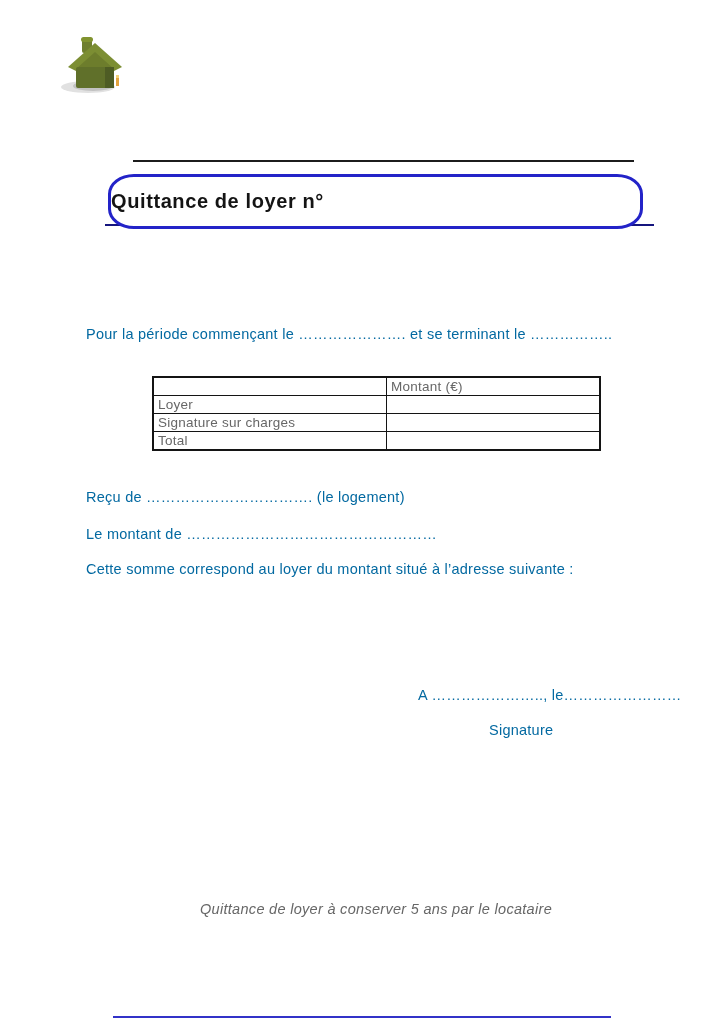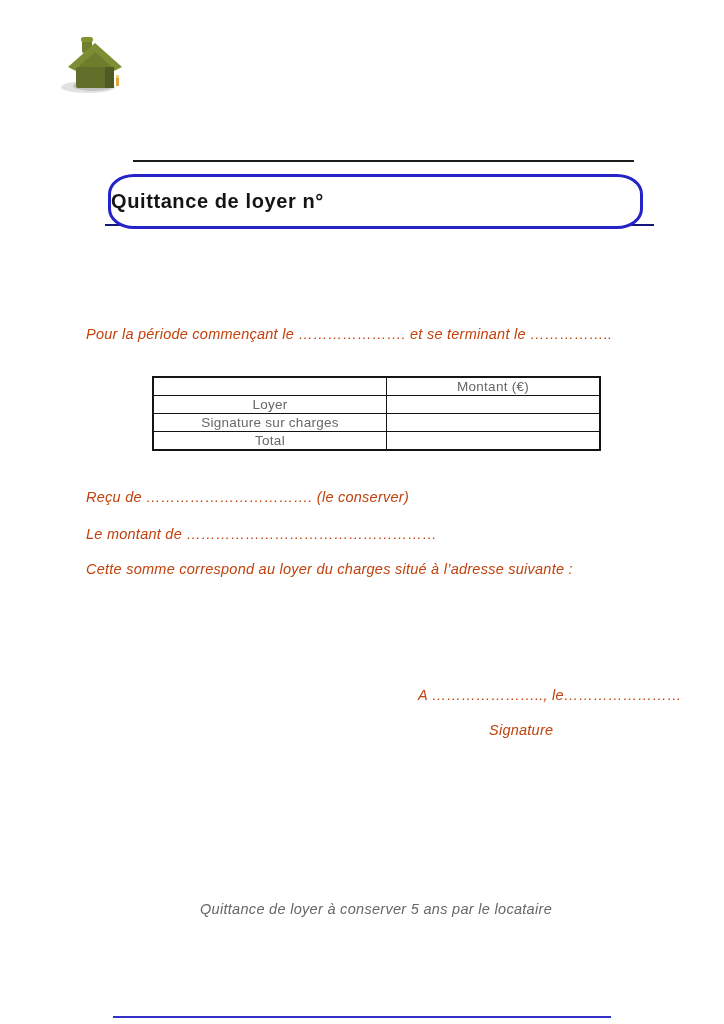--- a/index.html
+++ b/index.html
@@ -31,42 +31,41 @@
     background:#ffffff;
     display:flex; align-items:center; 
   }
   .title-text {
     font-size:20px; font-weight:bold; color:#141414;
     letter-spacing:0.6px;
   }
 
   
   .bodytext {
-    font-size:14.5px; color:#c2410c; letter-spacing:0.25px;
+    font-size:14.5px; color:#0369a1; letter-spacing:0.25px;
     white-space:nowrap;
-    font-style:italic;
   }
   .line-period   { left:86px;  top:326px; }
   .line-recu     { left:86px;  top:489px; }
   .line-montant  { left:86px;  top:526px; }
   .line-cette    { left:86px;  top:561px; }
   .line-adate    { left:382px; top:687px;margin-left:36px; }
   .line-signature{ left:489px; top:722px; }
 
   
   .table-wrap { left:152px; top:376px; }
   table.amount-table {
     border-collapse:collapse;
     border:2.5px solid #141414;
   }
   table.amount-table td {
     border:1.5px solid #141414;
     font-size:13.5px; color:#676767;
     letter-spacing:0.25px;
-    text-align:center; vertical-align:middle;
+    vertical-align:middle;
     height:17px; padding:0 4px;
   }
   td.col-label { width:224px; }
   td.col-value { width:204px; }
 
   
   .footer-note {
     left:28px; top:901px; width:696px;
     text-align:center;
     font-size:14.5px; font-style:italic; color:#676767;
@@ -122,23 +121,23 @@
         <td class="col-value"></td>
       </tr>
       <tr>
         <td class="col-label">Total</td>
         <td class="col-value"></td>
       </tr>
     </tbody>
       </table>
   </div>
 
-  <div class="abs bodytext line-recu">Reçu de ……………………………. (le conserver)</div>
+  <div class="abs bodytext line-recu">Reçu de ……………………………. (le logement)</div>
   <div class="abs bodytext line-montant">Le montant de ……………………………………………</div>
-  <div class="abs bodytext line-cette">Cette somme correspond au loyer du charges situé à l’adresse suivante :</div>
+  <div class="abs bodytext line-cette">Cette somme correspond au loyer du montant situé à l’adresse suivante :</div>
 
   <div class="abs bodytext line-adate">A ………………….., le……………………</div>
   <div class="abs bodytext line-signature">Signature</div>
 
   <div class="abs footer-note">Quittance de loyer à conserver 5 ans par le locataire</div>
 
   <div class="abs bottom-rule"></div>
 
 </div>
 

